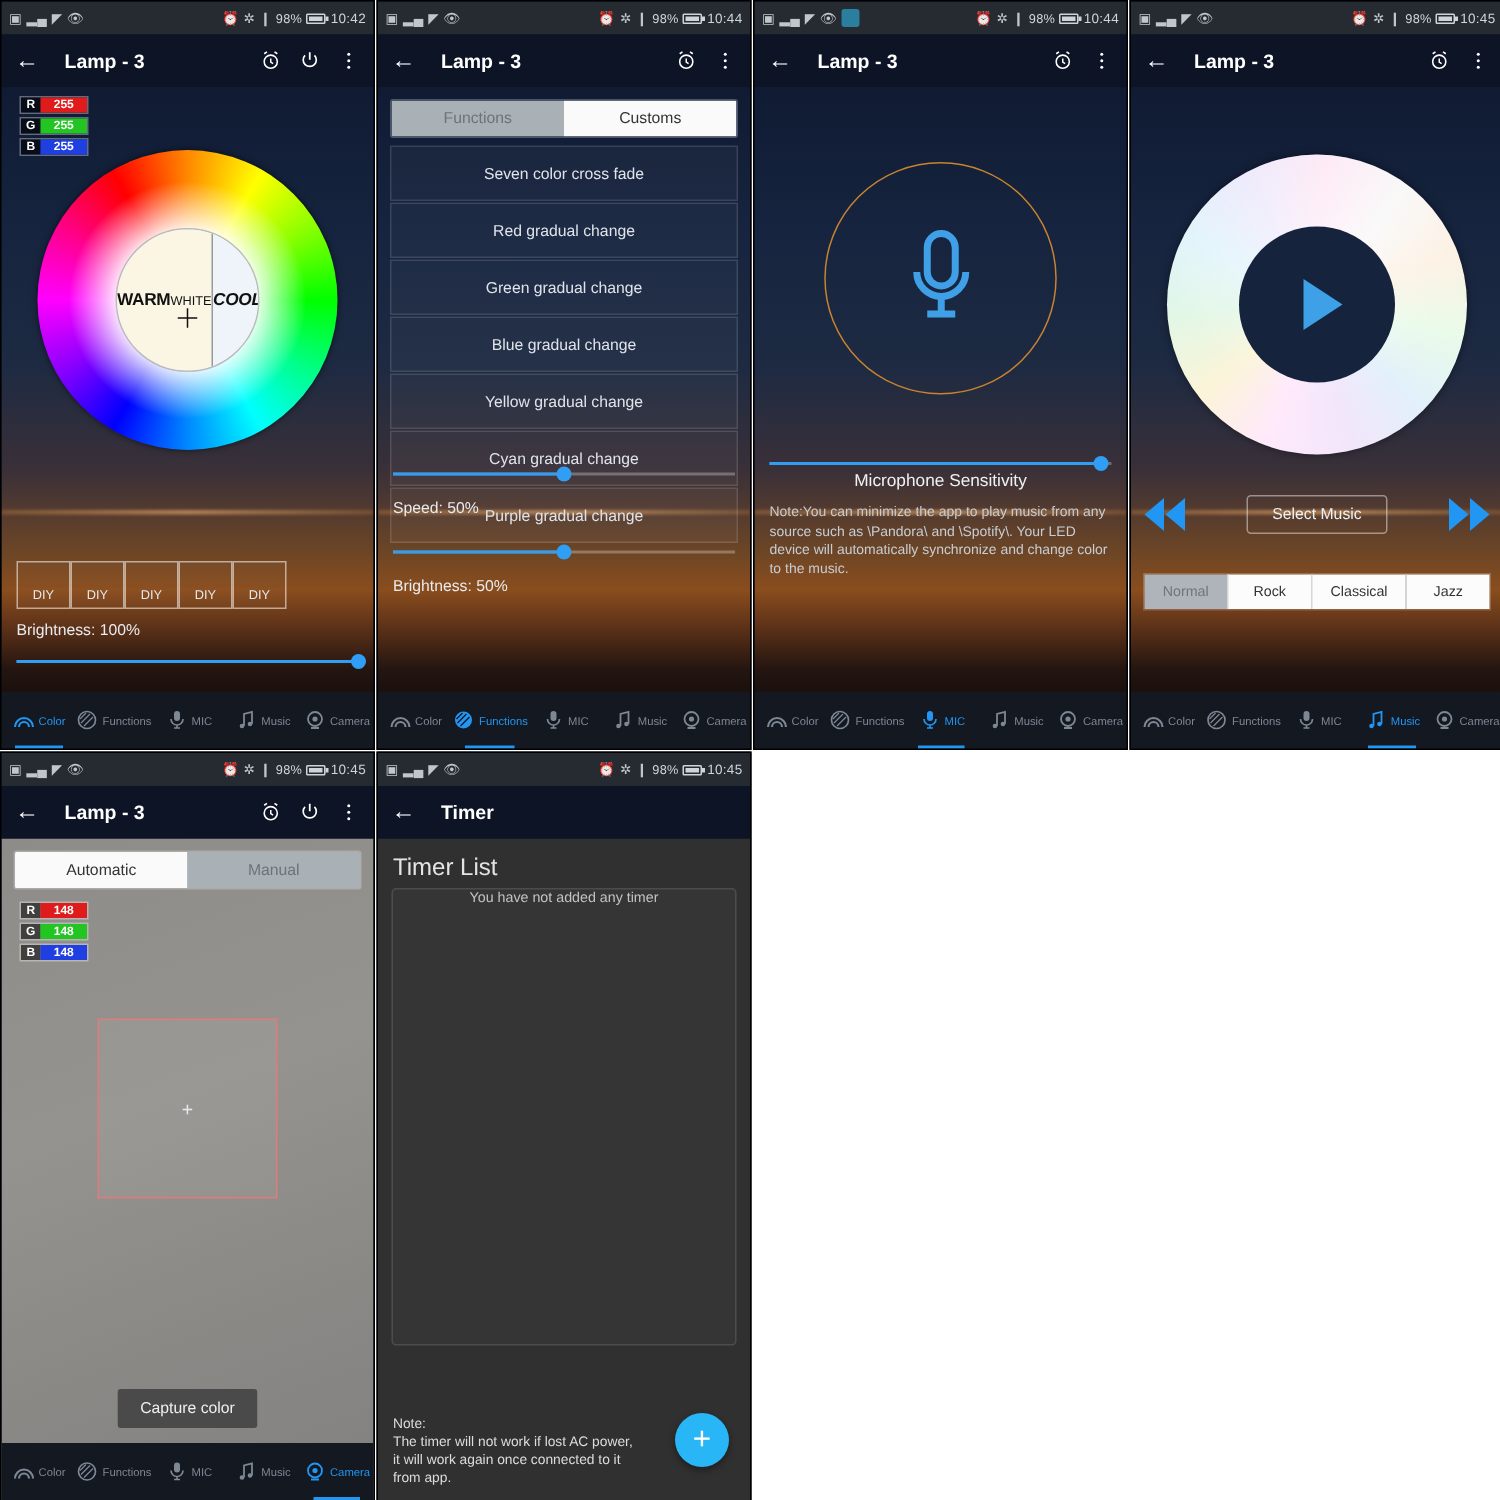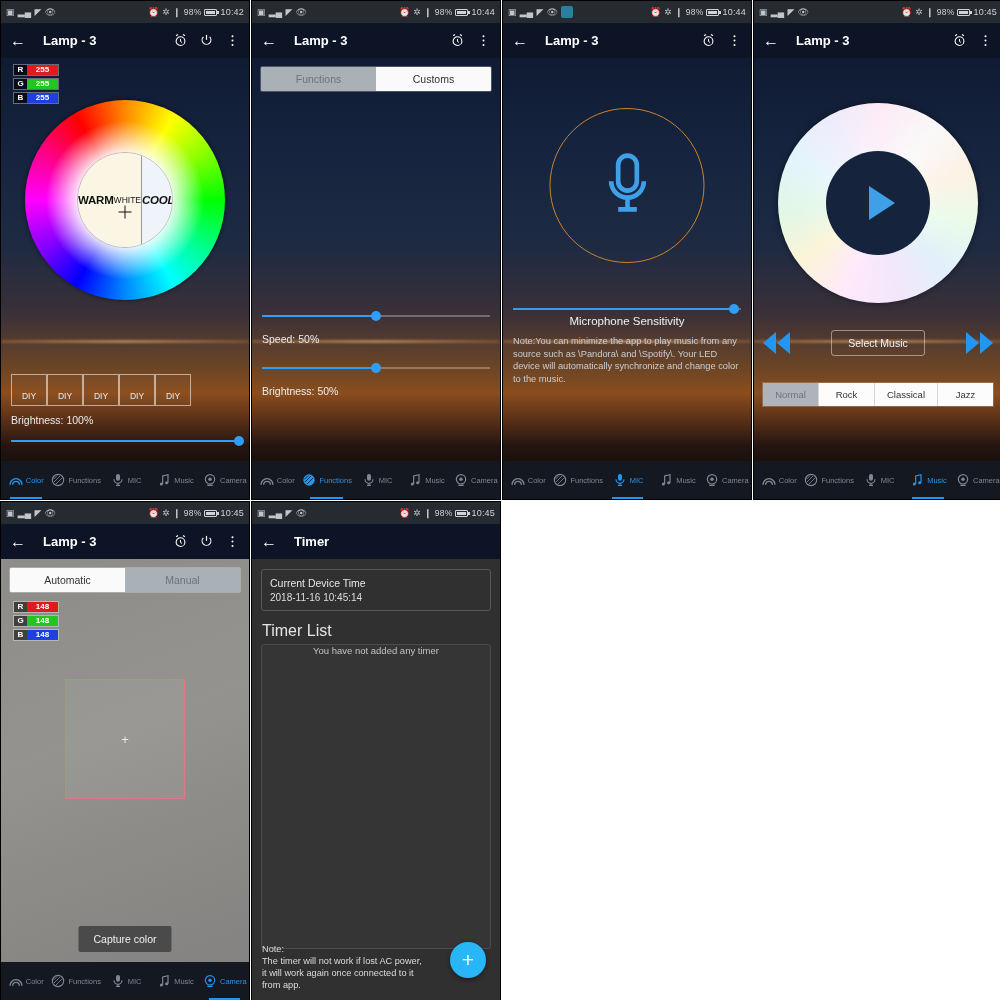--- a/index.html
+++ b/index.html
@@ -431,20 +431,29 @@
             <circle cx="12" cy="19" r="1.6" fill="#fff"></circle>
         </svg>
       </span>
     </div>
     <div class="bg"></div>
     <div class="content">
       <div class="segmented">
         <div class="seg selected">Functions</div>
         <div class="seg">Customs</div>
       </div>
+      <div class="funclist">
+        <div class="funcitem">Seven color cross fade</div>
+        <div class="funcitem">Red gradual change</div>
+        <div class="funcitem">Green gradual change</div>
+        <div class="funcitem">Blue gradual change</div>
+        <div class="funcitem">Yellow gradual change</div>
+        <div class="funcitem">Cyan gradual change</div>
+        <div class="funcitem">Purple gradual change</div>
+      </div>
       <div style="position:absolute;left:10px;right:10px;top:252px;">
         <div class="slider">
           <div class="strack"></div>
           <div class="sfill" style="width:50%"></div>
           <div class="sknob" style="left:50%"></div>
         </div>
         <div class="sliderlabel" style="margin-top:11px;">Speed: 50%</div>
         <div class="slider" style="margin-top:17px;">
           <div class="strack"></div>
           <div class="sfill" style="width:50%"></div>
@@ -814,24 +823,20 @@
             <i></i>
           </span>
         <span class="sb-time">10:45</span>
       </div>
     </div>
     <div class="appbar">
       <span class="back">←</span>
       <span class="title">Timer</span>
     </div>
     <div class="timerbody">
-      <div class="tbox">
-        <div class="lab">Current Device Time</div>
-        <div class="val">2018-11-16 10:45:14</div>
-      </div>
       <div class="tlistlabel">Timer List</div>
       <div class="tlist">
         <span>You have not added any timer</span>
       </div>
       <div class="tnote">
         <div>Note:</div>
         <div>The timer will not work if lost AC power, it will work again once connected to it from app.</div>
       </div>
       <div class="fab">+</div>
     </div>

